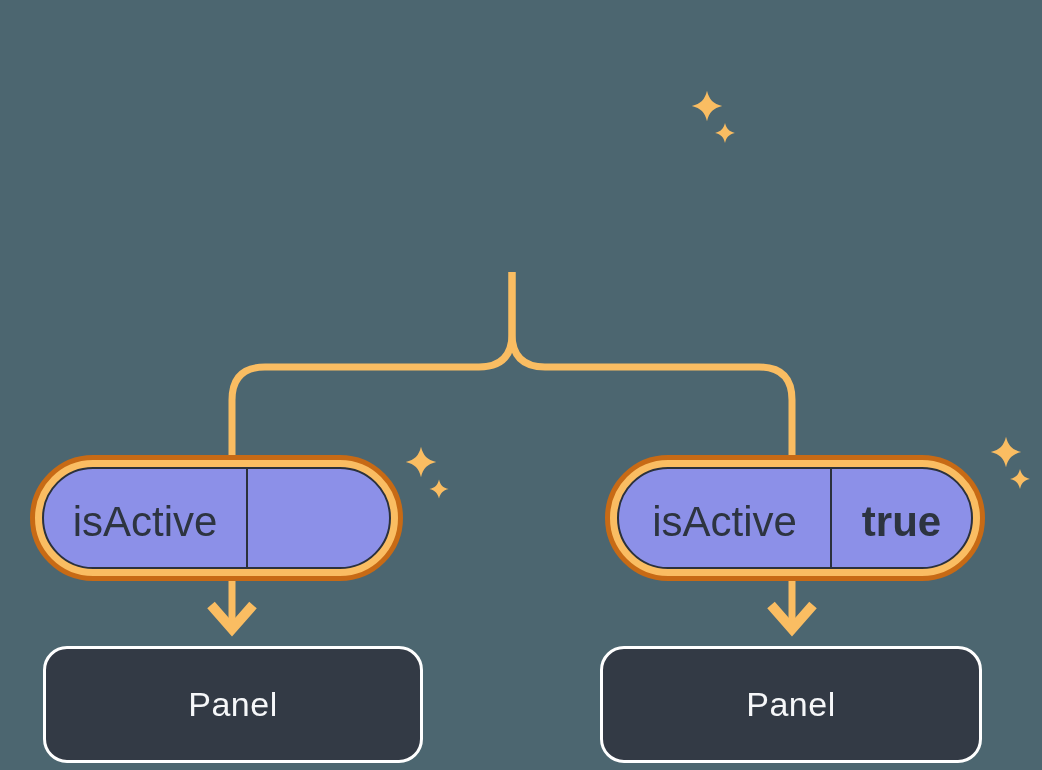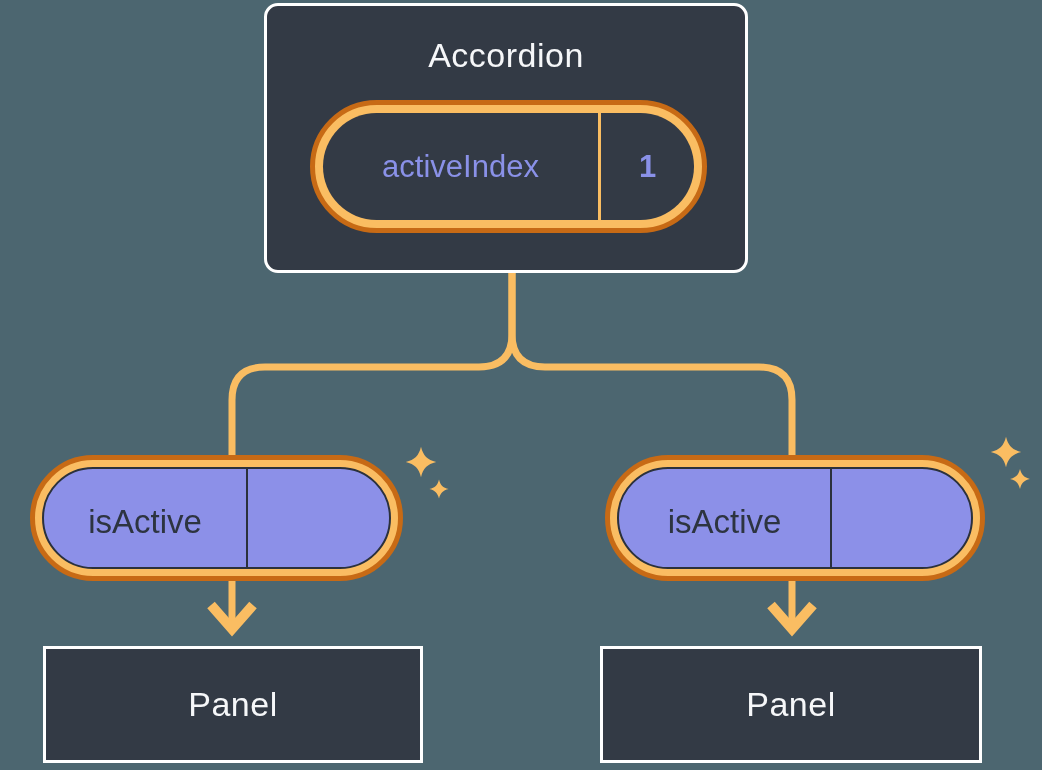--- a/index.html
+++ b/index.html
@@ -106,35 +106,35 @@
     border:2px solid var(--pill-outline);
     border-radius:999px;
     display:flex;
     overflow:hidden;
   }
   .prop-cell{
     display:flex;
     align-items:center;
     justify-content:center;
     color:var(--pill-text);
-    font-size:33px;
+    font-size:42px;
     margin-top:8px;
   }
   .prop-pill.left .prop-cell.name{width:202px;}
   .prop-pill.right .prop-cell.name{width:211px;}
   .prop-cell.value{flex:1;font-weight:bold;}
   .pill-divider-dark{
     width:2px;
     background:var(--pill-outline);
   }
   .panel-card{
     display:flex;
     align-items:center;
     justify-content:center;
-    border-radius:0;
+    border-radius:24px;
   }
   .panel-card.left{left:43px;top:646px;width:380px;height:117px;}
   .panel-card.right{left:600px;top:646px;width:382px;height:117px;}
   .panel-label{
     color:var(--title-text);
     font-size:34px;
     letter-spacing:0.5px;
   }
   .conn{stroke:var(--line);stroke-width:7;fill:none;}
   .arrow-head{stroke:var(--line);stroke-width:10;fill:none;stroke-linejoin:miter;}
@@ -172,42 +172,33 @@
     </g>
 
     <g transform="translate(1006,452) scale(0.95)">
       <path class="sparkle" d="M0 -16 C 2.3 -6.6, 6.6 -2.3, 16 0 C 6.6 2.3, 2.3 6.6, 0 16 C -2.3 6.6, -6.6 2.3, -16 0 C -6.6 -2.3, -2.3 -6.6, 0 -16 Z"></path>
     </g>
     <g transform="translate(1020,479) scale(0.62)">
       <path class="sparkle" d="M0 -16 C 2.3 -6.6, 6.6 -2.3, 16 0 C 6.6 2.3, 2.3 6.6, 0 16 C -2.3 6.6, -6.6 2.3, -16 0 C -6.6 -2.3, -2.3 -6.6, 0 -16 Z"></path>
     </g>
   </svg>
 
-  <div class="card accordion-card">
-    <div class="card-title">Accordion</div>
-    <div class="state-pill">
-      <div class="state-pill-inner">
-        <div class="state-cell name">activeIndex</div>
-        <div class="pill-divider-orange"></div>
-        <div class="state-cell value">1</div>
-      </div>
-    </div>
-  </div>
 
   <div class="prop-pill left">
     <div class="prop-pill-inner">
       <div class="prop-cell name">isActive</div>
       <div class="pill-divider-dark"></div>
     </div>
   </div>
 
   <div class="prop-pill right">
     <div class="prop-pill-inner">
       <div class="prop-cell name">isActive</div>
       <div class="pill-divider-dark"></div>
+      <div class="prop-cell value">true</div>
     </div>
   </div>
 
   <div class="card panel-card left">
     <span class="panel-label">Panel</span>
   </div>
 
   <div class="card panel-card right">
     <span class="panel-label">Panel</span>
   </div>

